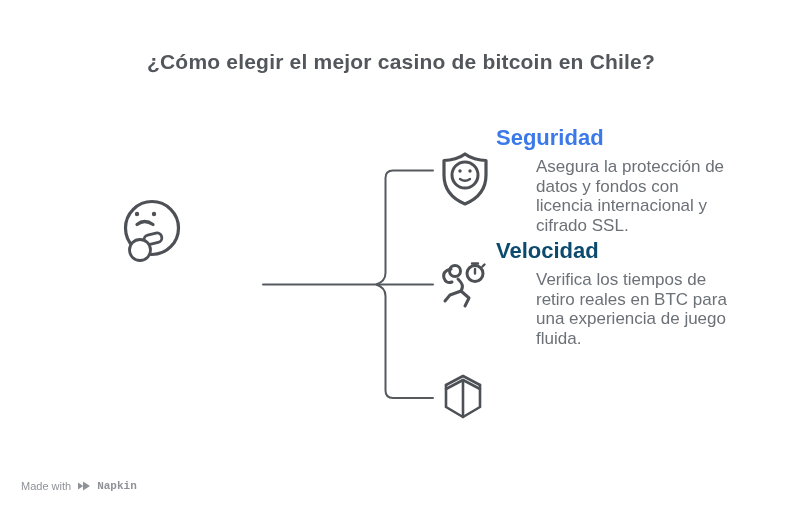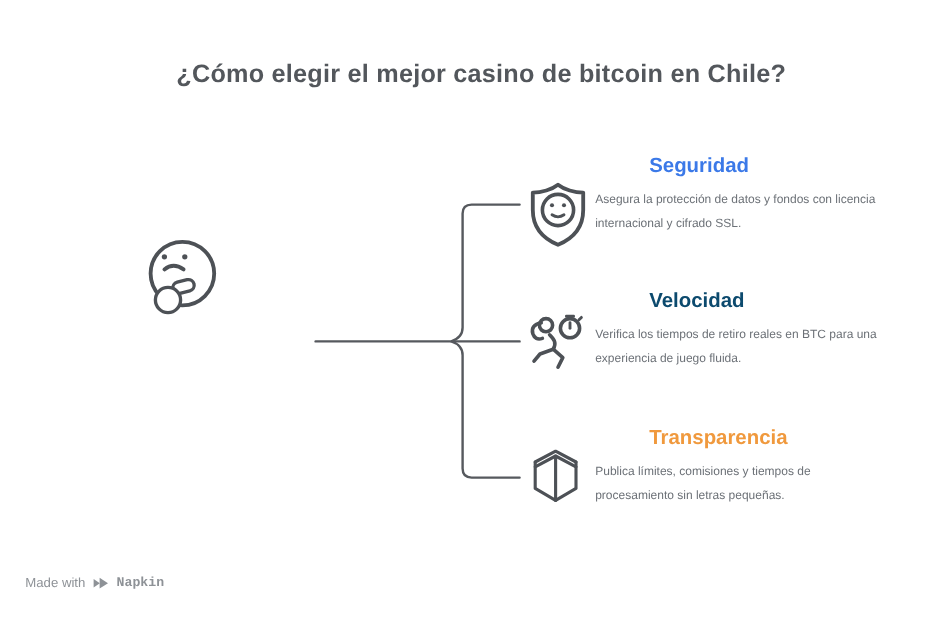--- a/index.html
+++ b/index.html
@@ -36,30 +36,30 @@
   .branch-3 { top: 349px; }
 
   .branch-icon { position: absolute; }
   .branch-1 .branch-icon { left: 0px; top: 27px; }
   .branch-2 .branch-icon { left: 1px; top: 21px; }
   .branch-3 .branch-icon { left: 4px; top: 24px; }
 
   .branch-text { margin-left: 59px; width: 240px; }
   .branch-title {
     padding-top: 5px;
-    font-size: 17px;
+    font-size: 22px;
     font-weight: bold;
     line-height: 22px;
     margin-bottom: 8px;
-    margin-left: 45px;
   }
   .branch-desc {
-    font-size: 10px;
+    font-size: 17px;
     line-height: 19.5px;
     color: #6c7177;
+    margin-left: 40px;
   }
 
   .footer {
     position: absolute;
     left: 21px; top: 480px;
     display: flex;
     align-items: center;
     gap: 6px;
     font-size: 11px;
     color: #8e9297;
@@ -124,24 +124,20 @@
     </div>
   </div>
 
   <div class="branch branch-3">
     <svg class="branch-icon" width="44" height="46" viewBox="0 0 44 46" fill="none" stroke="currentColor" stroke-width="2.6" stroke-linecap="round" stroke-linejoin="round" style="color: rgb(77, 81, 86);">
       <path d="M5 12 L22 3 L39 12"></path>
       <path d="M5 16 L22 7 L39 16"></path>
       <path d="M5 12 L5 34 L22 44 L39 34 L39 12"></path>
       <path d="M22 7 L22 44"></path>
     </svg>
-    <div class="branch-text">
-      <div class="branch-title" style="color: rgb(240, 153, 61);">Transparencia</div>
-      <div class="branch-desc" style="color: rgb(108, 113, 119);">Publica límites, comisiones y tiempos de procesamiento sin letras pequeñas.</div>
-    </div>
   </div>
 
   <a class="footer" style="color: rgb(142, 146, 151);">
     <span>Made with</span>
     <svg width="14" height="12" viewBox="0 0 14 12" fill="currentColor">
       <path d="M1 2.5 L6.2 6 L1 9.5 Z"></path>
       <path d="M6 1.5 L13 6 L6 10.5 Z"></path>
     </svg>
     <span class="brand">Napkin</span>
   </a>

